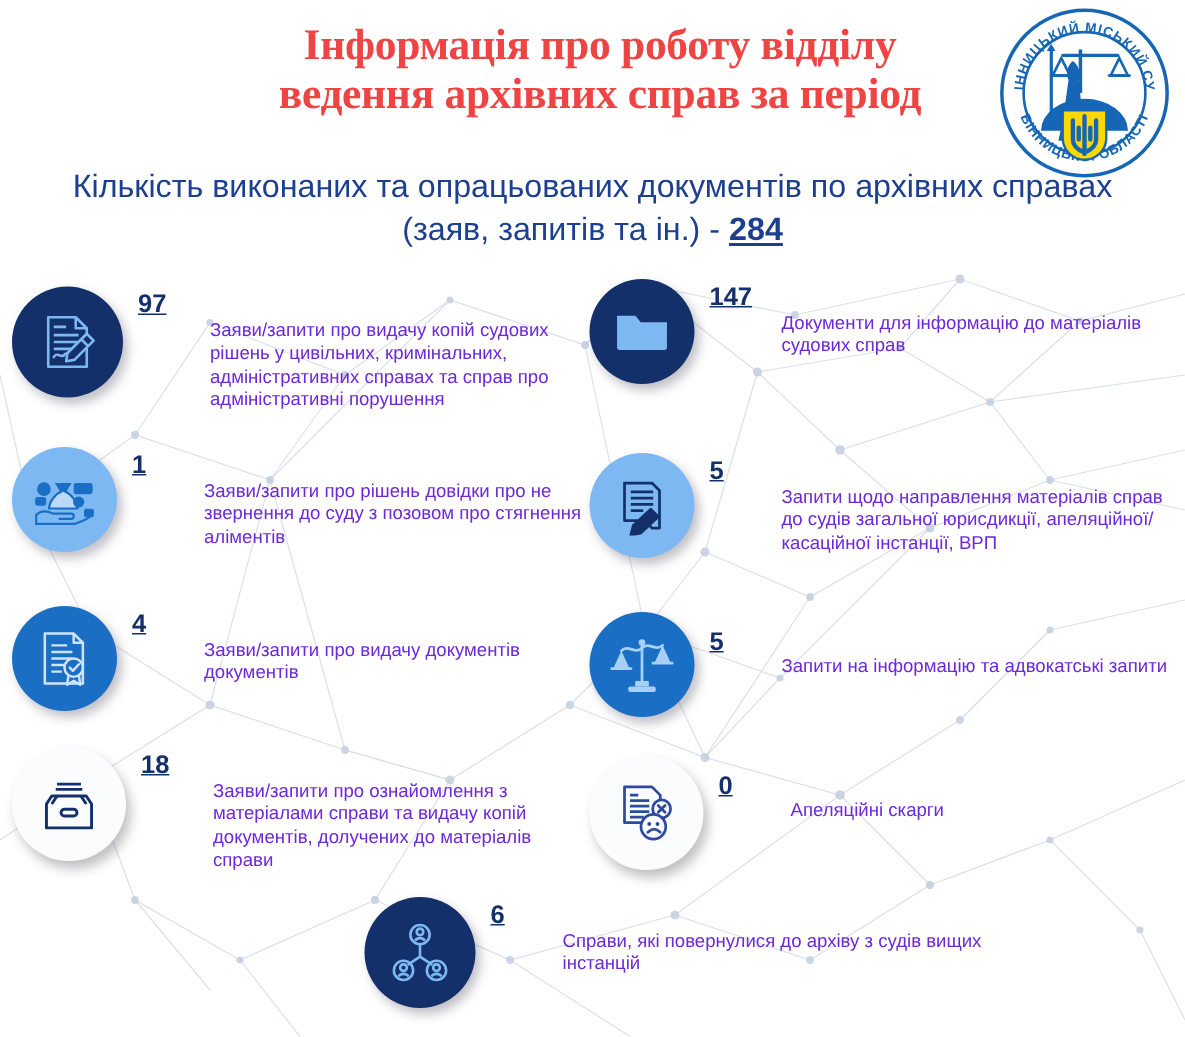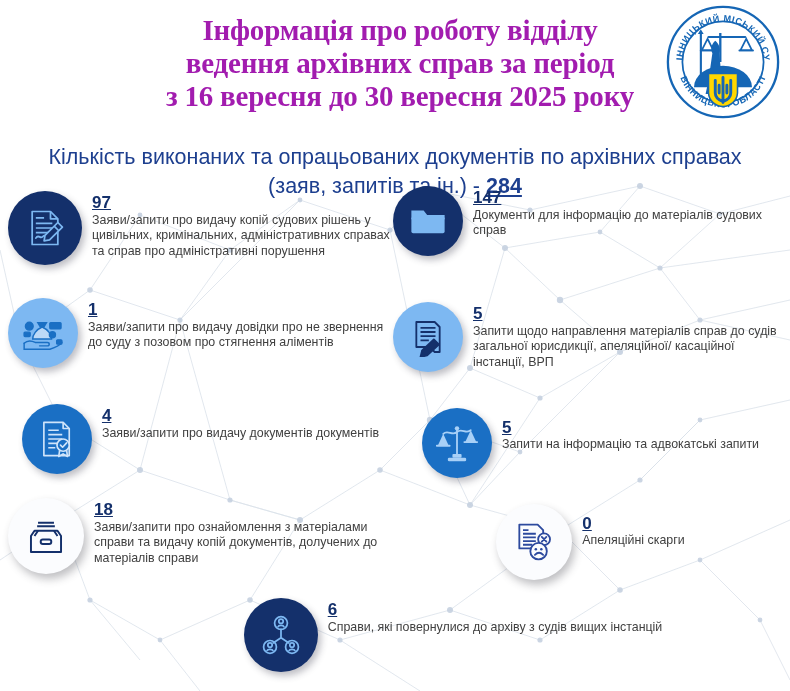--- a/index.html
+++ b/index.html
@@ -15,55 +15,55 @@
   .page{position:relative;z-index:2;width:790px;height:691px;}
 
   
   .header{position:relative;padding-top:14px;}
   .title{
     text-align:center;
     font-family:"Liberation Serif", serif;
     font-weight:bold;
     font-size:29px;
     line-height:33px;
-    color:#a21caf;
+    color:#ef4444;
     letter-spacing:-0.2px;
     margin:0 auto;
     width:620px;
     padding-left:10px;
   }
   .subtitle{
     text-align:center;
     font-size:21.5px;
     line-height:29px;
     color:#1d3f8f;
     margin:30px auto 0 auto;
     width:720px;
   }
   .subtitle .count{font-weight:bold;text-decoration:underline;}
 
   
   .emblem{position:absolute;top:4px;right:9px;width:116px;height:116px;}
 
   
   .grid{position:absolute;top:186px;left:0;width:790px;height:440px;}
-  .item{position:absolute;display:flex;align-items:flex-start;justify-content:center;}
+  .item{position:absolute;display:flex;align-items:flex-start;}
   .circle{
     flex:0 0 auto;border-radius:50%;
     display:flex;align-items:center;justify-content:center;
     box-shadow:3px 4px 7px rgba(40,40,60,.30);
   }
   .circle.plain{box-shadow:3px 5px 8px rgba(60,60,70,.33);}
   .txt{padding-left:10px;padding-top:2px;}
   .num{
     font-size:17px;font-weight:bold;color:#14306b;
     text-decoration:underline;line-height:19px;margin-bottom:1px;
     font-family:"Liberation Sans", sans-serif;
   }
-  .desc{font-size:12.4px;line-height:15.4px;color:#404040;}
+  .desc{font-size:12.4px;line-height:15.4px;color:#6d28d9;margin-left:48px;}
 
   
   #item-0{left:8px;  top:5px;   width:385px;}
   #item-2{left:8px;  top:112px; width:385px;}
   #item-4{left:8px;  top:218px; width:385px;}
   #item-6{left:8px;  top:312px; width:385px;}
   
   #item-1{left:393px;top:0;  width:395px;}
   #item-3{left:393px;top:116px; width:395px;}
   #item-5{left:393px;top:222px; width:395px;}
@@ -154,21 +154,20 @@
       <circle cx="760" cy="620" r="2.4"></circle>
   </g>
 </svg>
 
 <div class="page">
 
   <div class="header">
     <div class="title">
       <div>Інформація про роботу відділу</div>
       <div>ведення архівних справ за період</div>
-      <div>з 16 вересня до 30 вересня 2025 року</div>
     </div>
     <div class="subtitle">
       <span>Кількість виконаних та опрацьованих документів по архівних справах (заяв, запитів та ін.) - </span><span class="count">284</span>
     </div>
 
     <svg class="emblem" viewBox="0 0 120 120">
       <defs>
         <path id="arcTop" d="M 18,60 A 42,42 0 0 1 102,60"></path>
         <path id="arcBot" d="M 13,60 A 47,47 0 0 0 107,60"></path>
       </defs>
@@ -241,21 +240,21 @@
           <path d="M6 36 v7 h30 c6 -2 12 -5 14 -8" stroke-linecap="round"></path>
           <circle cx="12" cy="16" r="4.5" fill="#1a6fc4"></circle>
           <rect x="36" y="12" width="13" height="7" rx="1" fill="#1a6fc4"></rect>
           <circle cx="39" cy="26" r="3.5" fill="#1a6fc4"></circle>
           <rect x="6" y="23" width="7" height="5" rx="1" fill="#1a6fc4"></rect>
           <rect x="44" y="32" width="6" height="5" rx="1" fill="#1a6fc4"></rect>
         </svg>
       </div>
       <div class="txt">
         <div class="num">1</div>
-        <div class="desc">Заяви/запити про видачу довідки про не звернення до суду з позовом про стягнення аліментів</div>
+        <div class="desc">Заяви/запити про рішень довідки про не звернення до суду з позовом про стягнення аліментів</div>
       </div>
     </div>
 
     <div class="item" id="item-3">
       <div class="circle" style="width:70px;height:70px;background:#7db8f2;">
         <svg width="40" height="40" viewBox="0 0 48 48" fill="none" stroke="#14306b" stroke-width="2.2" stroke-linejoin="round">
           <path d="M10 6 h22 l6 6 v30 h-6 l-6 -6 h-16 z"></path>
           <path d="M15 13 h18 M15 18 h18 M15 23 h18 M15 28 h10"></path>
           <path d="M31 27 l6 6 l-14 13 l-8 2 l2 -8 z" fill="#14306b" stroke="#14306b"></path>
         </svg>

